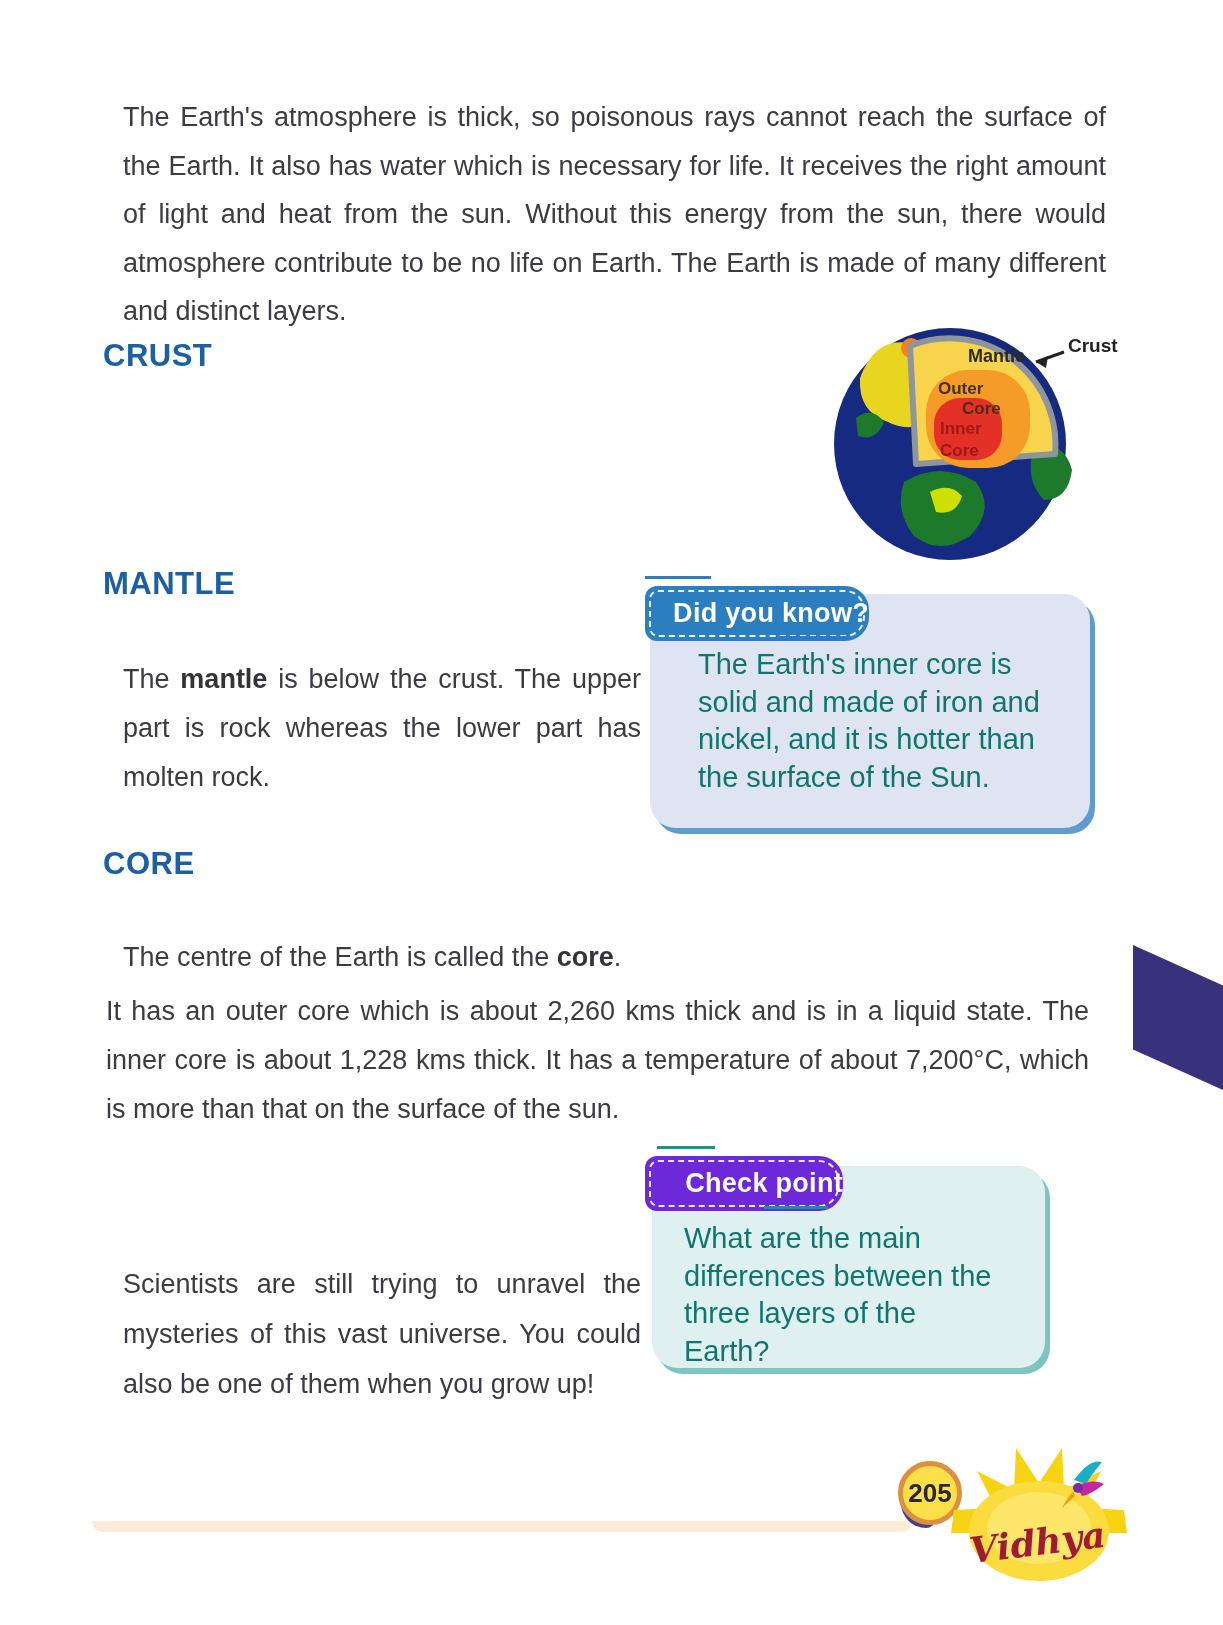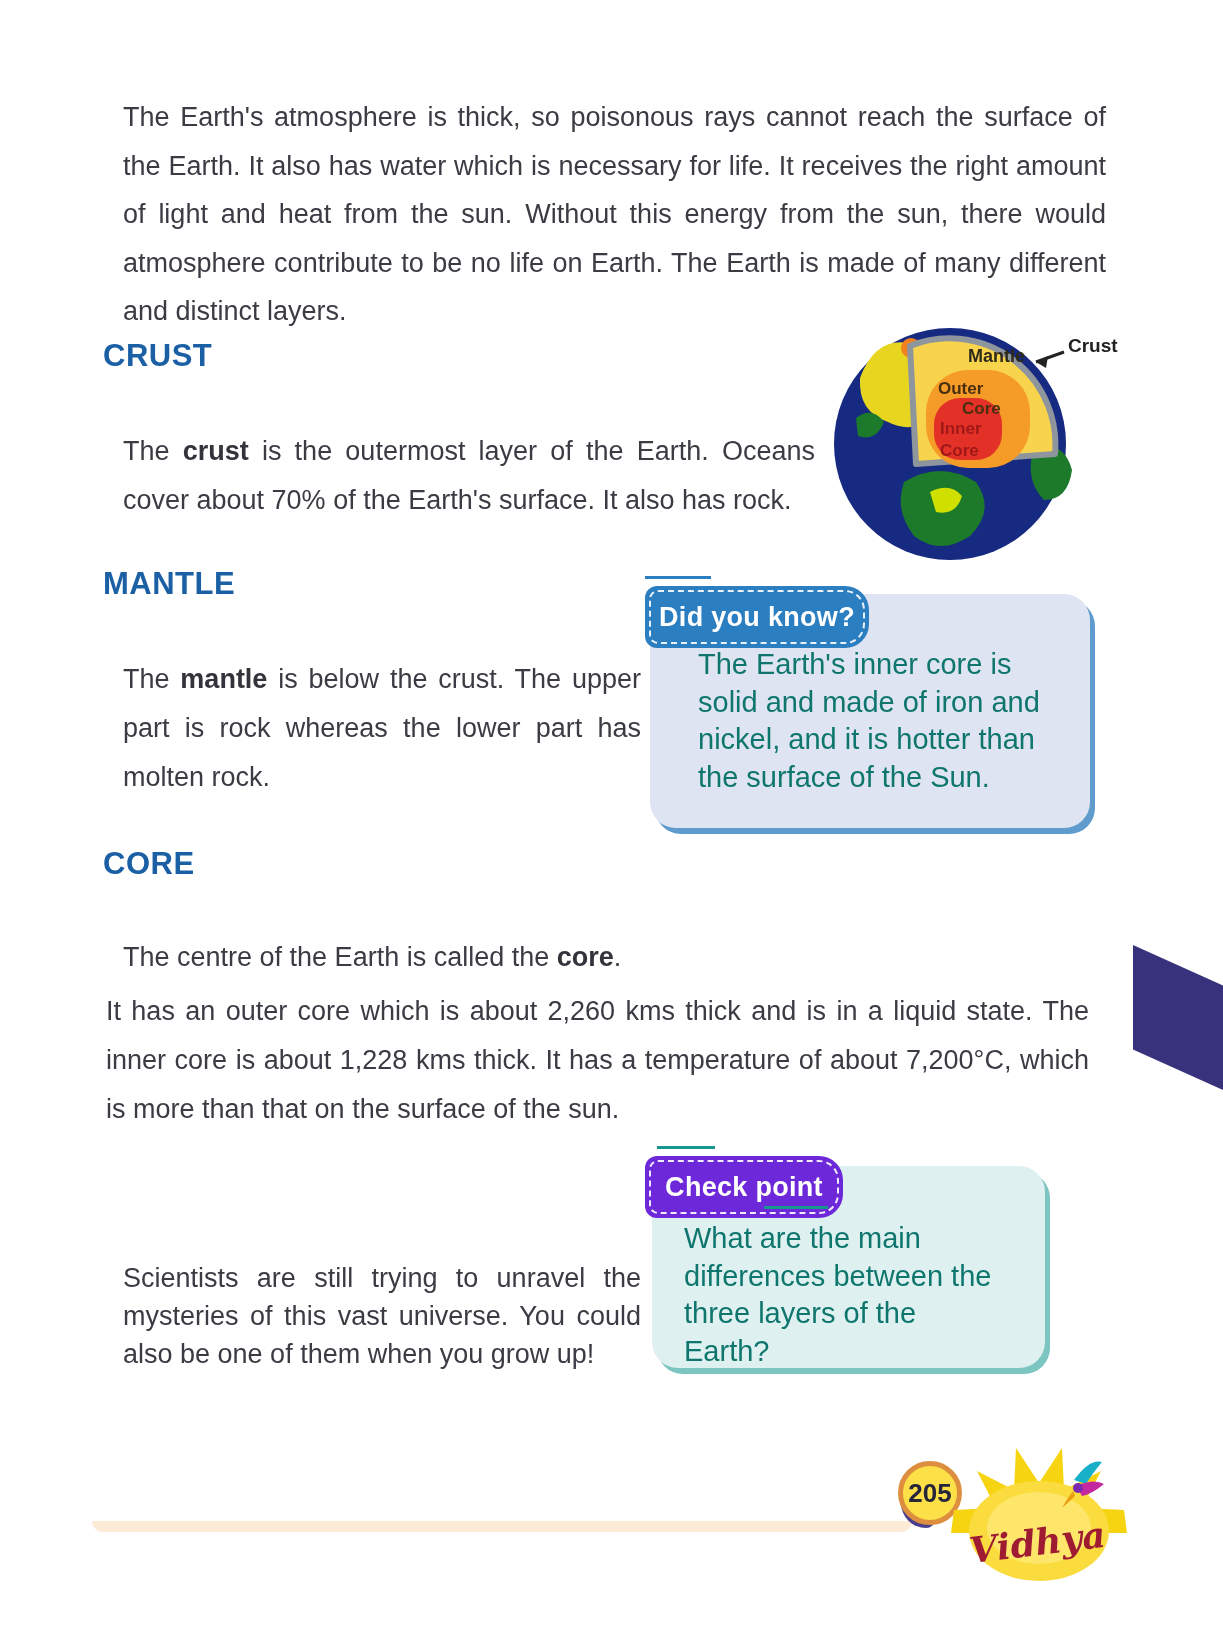--- a/index.html
+++ b/index.html
@@ -12,21 +12,21 @@
 
   
   .para{position:absolute;text-align:justify;font-size:27px;line-height:48px;color:#3b3b44;margin-left:20px;}
   .para b{font-weight:bold;color:#33333b;}
   #intro-para{left:103px;top:66px;width:983px;line-height:48.5px;}
   #crust-para{left:103px;top:400px;width:692px;line-height:49px;}
   #mantle-para{left:103px;top:628px;width:518px;line-height:49px;}
   #core-line{left:103px;top:906px;width:983px;text-align:left;}
   #core-para{left:86px;top:960px;width:983px;line-height:49px;}
   #learnt-para{left:103px;top:1122px;width:518px;line-height:50px;}
-  #scientists-para{left:103px;top:1232px;width:518px;line-height:38px;}
+  #scientists-para{left:103px;top:1232px;width:518px;line-height:50px;}
 
   .sec-heading{
     position:absolute;left:103px;margin:0;
     font-size:31px;font-weight:bold;color:#1b5fa5;letter-spacing:.5px;
   }
   #crust-heading{top:338px;}
   #mantle-heading{top:566px;}
   #core-heading{top:846px;}
 
   
@@ -44,21 +44,21 @@
   }
   #dyk-body .callout-text{padding:52px 38px 0 48px;}
   #cp-body{
     left:652px;top:1166px;width:393px;height:202px;
     background:#def0f0;box-shadow:5px 6px 0 #7cc5c1;
     box-sizing:border-box;
   }
   #cp-body .callout-text{padding:54px 38px 0 32px;}
 
   .callout-badge{
-    position:absolute;height:62px;display:flex;align-items:center;justify-content:center;
+    position:absolute;height:55px;display:flex;align-items:center;justify-content:flex-end;
     color:#fff;font-weight:bold;font-size:27px;letter-spacing:.3px;
     border-radius:12px 24px 24px 12px;
   }
   .callout-badge .dash{
     position:absolute;inset:4px;border:2px dashed rgba(255,255,255,.9);
     border-radius:9px 20px 20px 9px;pointer-events:none;
   }
   #dyk-badge{left:645px;top:586px;width:224px;background:#2b7ec0;}
   #cp-badge{left:645px;top:1156px;width:198px;background:#6d28d9;}
 
@@ -101,21 +101,20 @@
   #brand-logo{position:absolute;left:942px;top:1428px;width:195px;height:165px;}
 </style>
 </head>
 <body>
 
 <div class="page">
 
   <p class="para" id="intro-para">The Earth's atmosphere is thick, so poisonous rays cannot reach the surface of the Earth. It also has water which is necessary for life. It receives the right amount of light and heat from the sun. Without this energy from the sun, there would atmosphere contribute to be no life on Earth. The Earth is made of many different and distinct layers.</p>
 
   <h2 class="sec-heading" id="crust-heading">CRUST</h2>
-  <p class="para" id="crust-para"><span>The </span><b>crust</b><span> is the outermost layer of the Earth. Oceans cover about 70% of the Earth's surface. It also has rock.</span></p>
 
   <div id="earth-figure">
     <svg viewBox="0 0 315 275" width="315" height="275">
 
       <circle cx="140" cy="148" r="116" fill="#152a80"></circle>
 
       <path d="M50,82 Q66,38 104,48 Q132,56 118,86 Q142,96 128,122 Q100,138 78,126 Q48,116 50,82 Z" fill="#e8d51f"></path>
       <circle cx="101" cy="52" r="10" fill="#f08020"></circle>
       <path d="M46,122 Q62,110 74,126 Q66,146 48,140 Z" fill="#1c7a2a"></path>
       <path d="M94,186 Q130,164 166,186 Q186,214 160,240 Q130,260 104,240 Q84,214 94,186 Z" fill="#1c7a2a"></path>

